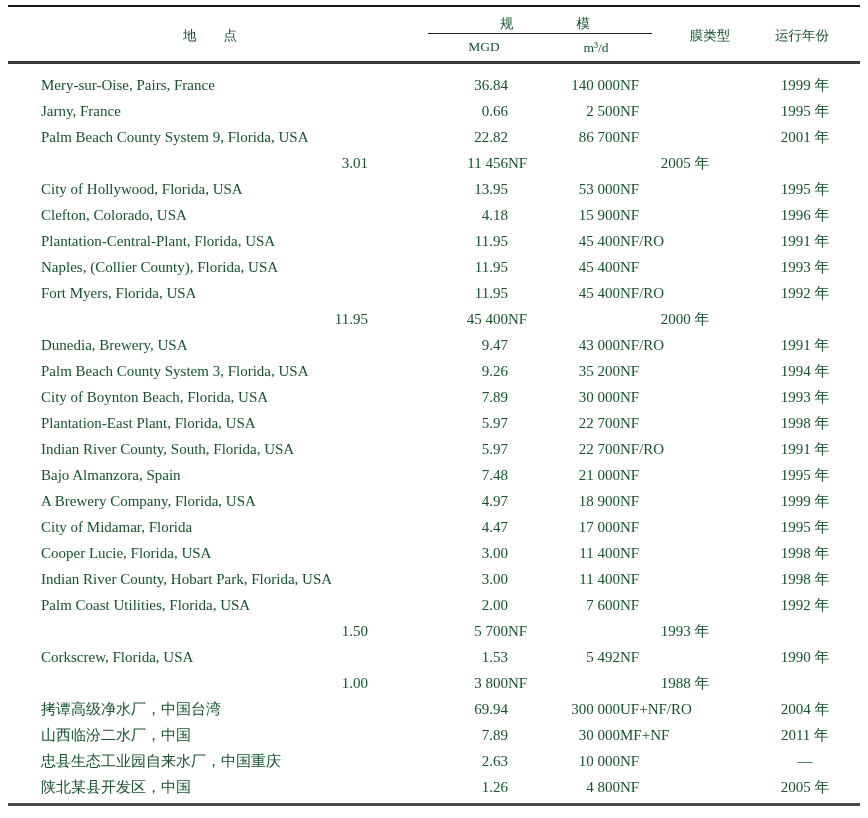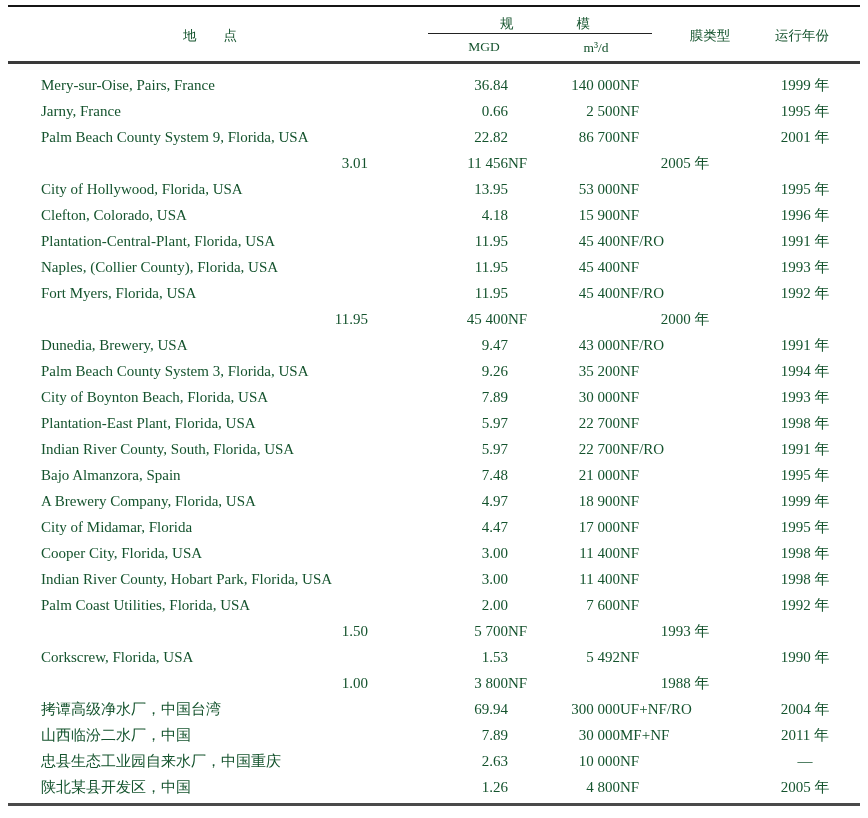--- a/index.html
+++ b/index.html
@@ -186,21 +186,21 @@
         <div class="cell c-year">1999 年</div>
       </div>
       <div class="row">
         <div class="cell c-loc">City of Midamar, Florida</div>
         <div class="cell c-mgd">4.47</div>
         <div class="cell c-m3d">17 000</div>
         <div class="cell c-mem">NF</div>
         <div class="cell c-year">1995 年</div>
       </div>
       <div class="row">
-        <div class="cell c-loc">Cooper City, Florida, USA</div>
+        <div class="cell c-loc">Cooper Lucie, Florida, USA</div>
         <div class="cell c-mgd">3.00</div>
         <div class="cell c-m3d">11 400</div>
         <div class="cell c-mem">NF</div>
         <div class="cell c-year">1998 年</div>
       </div>
       <div class="row">
         <div class="cell c-loc">Indian River County, Hobart Park, Florida, USA</div>
         <div class="cell c-mgd">3.00</div>
         <div class="cell c-m3d">11 400</div>
         <div class="cell c-mem">NF</div>

